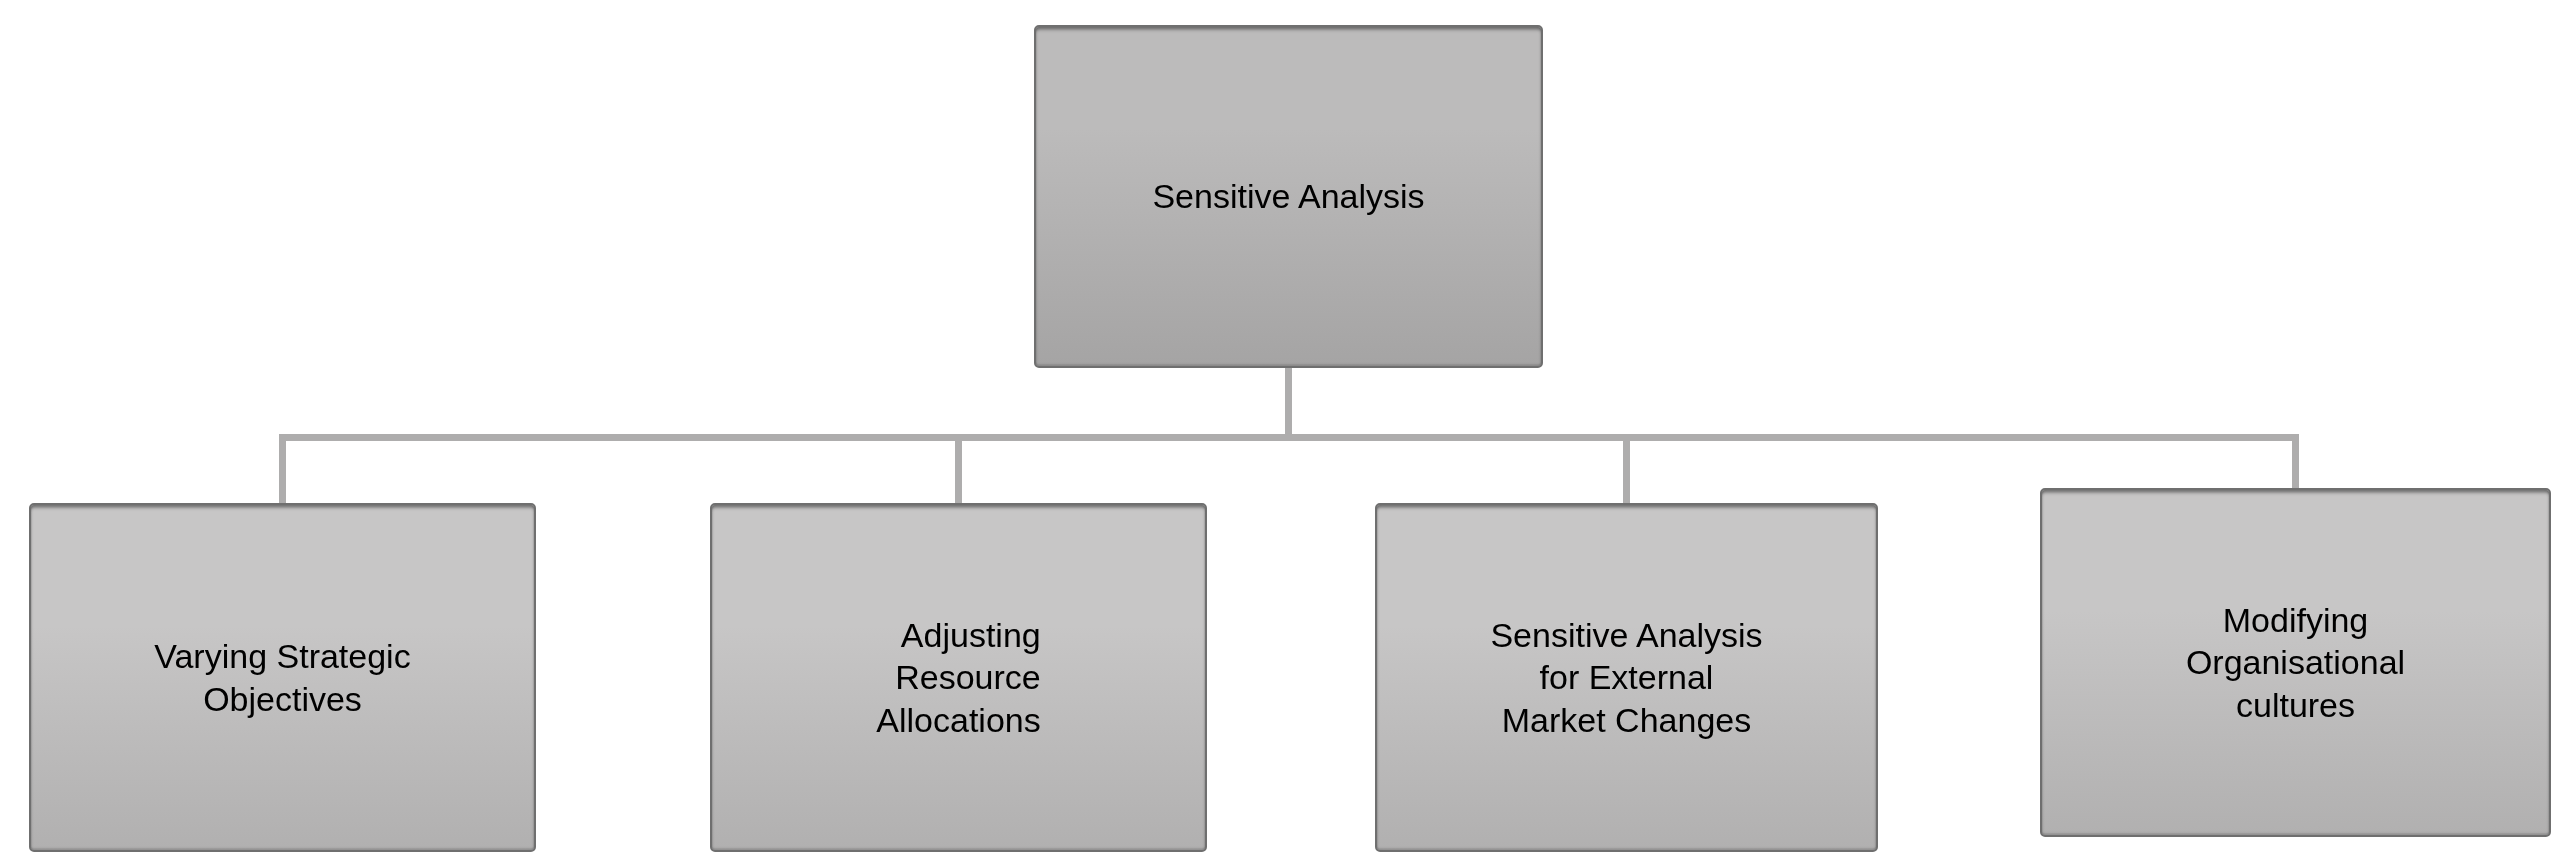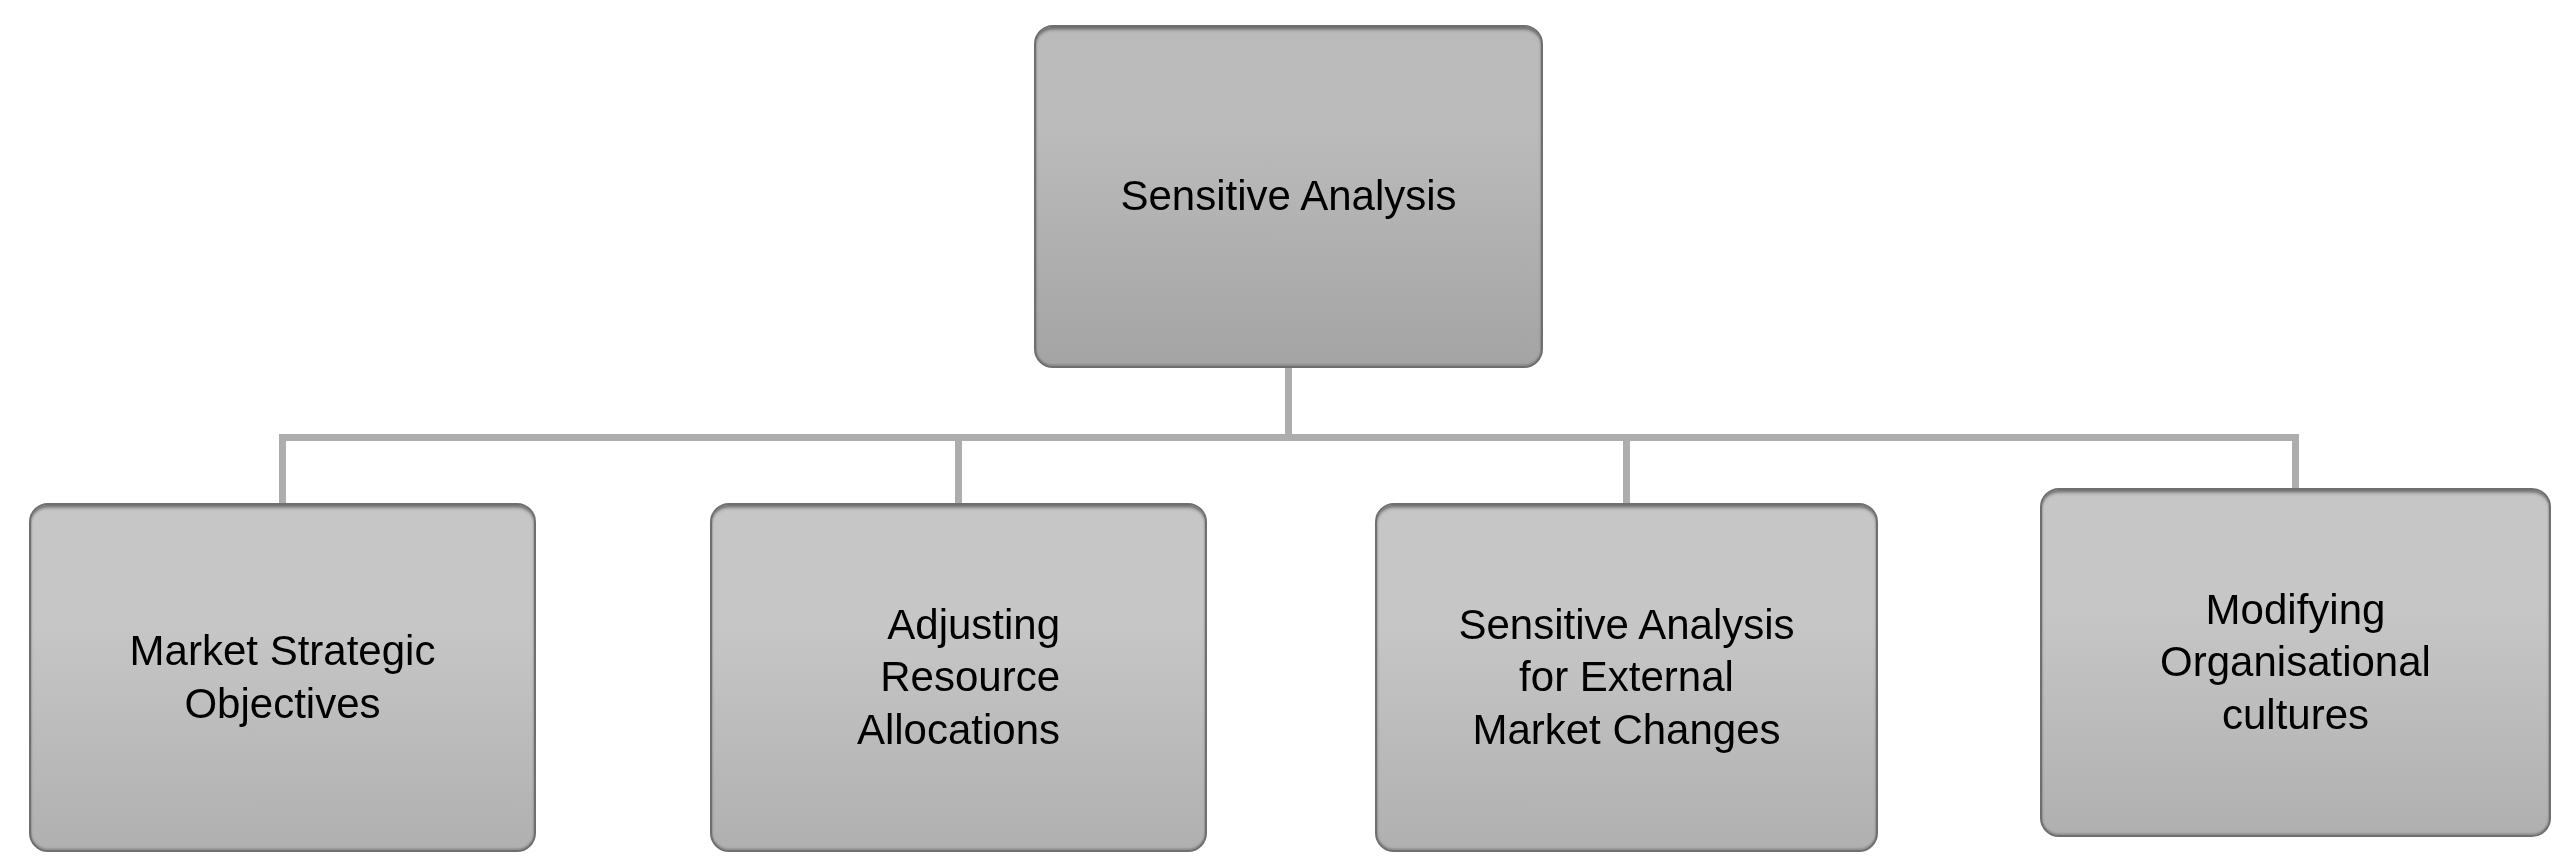--- a/index.html
+++ b/index.html
@@ -31,31 +31,31 @@
   .trunk    { left: 1285px; top: 366px; width: 6.6px;    height: 74px; }
   .crossbar { left: 279px;  top: 434px; width: 2020px; height: 6.6px;  }
   .drop     { top: 439px; width: 6.6px; height: 66px; }
   .drop1 { left: 279px; }
   .drop2 { left: 955px; }
   .drop3 { left: 1623px; }
   .drop4 { left: 2292px; }
   .node {
     position: absolute;
     border: 2.5px solid var(--node-border);
-    border-radius: 19px;
+    border-radius: 5px;
     background: linear-gradient(180deg, var(--node-fill-top) 0%, var(--node-fill-top) 35%, var(--node-fill-bottom) 100%);
     box-shadow:
       inset 0 5px 3.3px -2.5px rgba(40,40,40,0.55),
       inset 0 -2.5px 1.7px -0.8px rgba(90,90,90,0.35),
       inset 2.5px 0 1.7px -1.7px rgba(90,90,90,0.30),
       inset -2.5px 0 1.7px -1.7px rgba(90,90,90,0.30);
     display: flex; align-items: center; justify-content: center;
     text-align: center;
     color: var(--text);
-    font-size: 42px;
+    font-size: 34px;
     line-height: 1.24;
   }
   .node .label { white-space: pre-line; }
   .root {
     left: 1034px; top: 25px; width: 509px; height: 343px;
     background: linear-gradient(180deg, var(--root-fill-top) 0%, var(--root-fill-top) 30%, var(--root-fill-bottom) 100%);
   }
   .child1 { left: 29px;   top: 503px; width: 507px; height: 349px; }
   .child2 { left: 710px;  top: 503px; width: 497px; height: 349px; text-align: right; }
   .child3 { left: 1375px; top: 503px; width: 503px; height: 349px; }
@@ -71,21 +71,21 @@
   <div class="connector drop drop1"></div>
   <div class="connector drop drop2"></div>
   <div class="connector drop drop3"></div>
   <div class="connector drop drop4"></div>
 
   <div class="node root">
     <span class="label">Sensitive Analysis</span>
   </div>
 
   <div class="node child1">
-    <span class="label">Market Strategic
+    <span class="label">Varying Strategic
 Objectives</span>
   </div>
 
   <div class="node child2">
     <span class="label">Adjusting
 Resource
 Allocations</span>
   </div>
 
   <div class="node child3">

